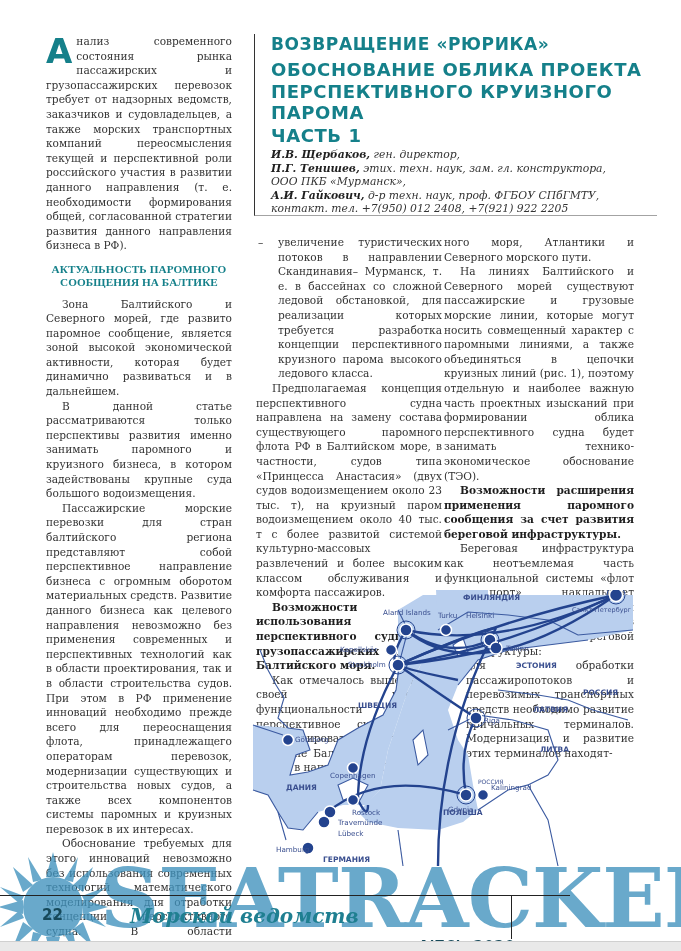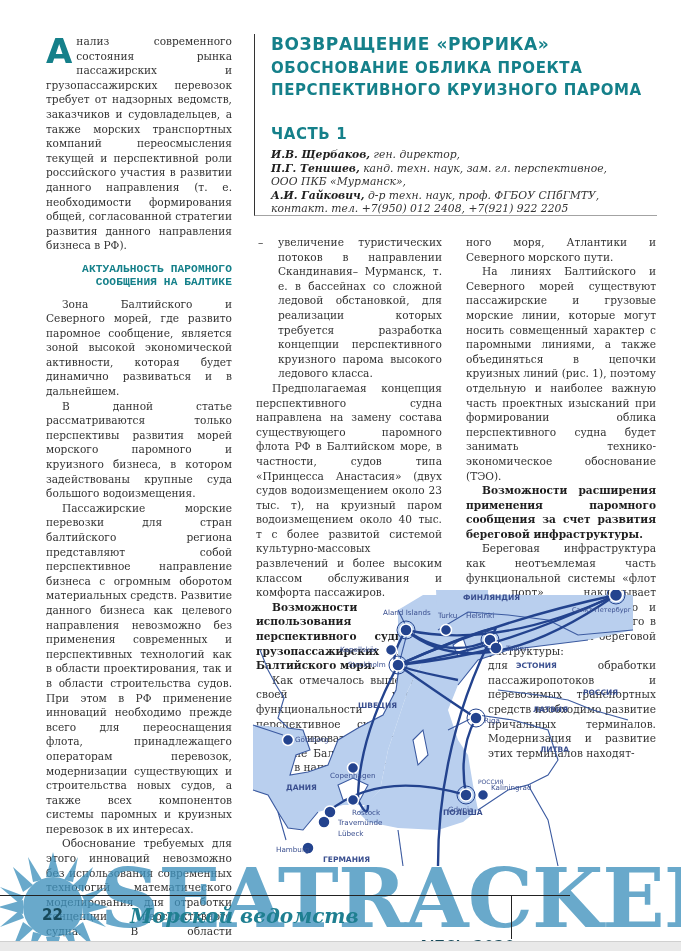--- a/index.html
+++ b/index.html
@@ -9,33 +9,33 @@
 
   .col { position:absolute; font-size:10.6px; line-height:14.6px; text-align:justify; color:#333; }
   .col p { text-indent:16px; margin:0; }
   .col p.noind { text-indent:0; }
   .col p.bold { font-weight:bold; color:#1e1e1e; }
   .dash-item { position:relative; padding-left:22px; text-indent:0 !important; }
   .dash-item::before { content:"–"; position:absolute; left:2px; top:0; }
 
   .col1 { left:46px; top:34px; width:186px; }
   .col2 { left:256px; top:235px; width:186px; }
-  .col3 { left:466px; top:235px; width:190px; }
+  .col3 { left:444px; top:235px; width:190px; }
 
   .dropcap { float:left; font-family:"DejaVu Sans","Liberation Sans",sans-serif; font-weight:bold; color:#15808a;
              font-size:34px; line-height:30px; margin:2px 4px 0 0; height:30px; }
-  .h-teal { font-family:Liberation Mono, monospace; font-weight:bold; color:#15808a;
-            font-size:11.2px; line-height:12.8px; text-align:right; margin:10px 0 8px 0; letter-spacing:0.1px; }
+  .h-teal { font-family:Liberation Serif, serif; font-weight:bold; color:#15808a;
+            font-size:11.2px; line-height:12.8px; text-align:center; margin:10px 0 8px 0; letter-spacing:0.1px; }
 
   .titlebox { position:absolute; left:254px; top:34px; width:403px; height:182px;
               border-left:1px solid #333; border-bottom:1px solid #a3a3a3; }
   .titlebox .t1 { position:absolute; left:16px; top:0px; font-family:"DejaVu Sans","Liberation Sans",sans-serif; font-weight:bold;
                   color:#15808a; font-size:17px; letter-spacing:0.6px; }
   .titlebox .t2 { position:absolute; left:16px; font-family:"DejaVu Sans","Liberation Sans",sans-serif; font-weight:bold;
-                  color:#15808a; font-size:15px; letter-spacing:0.6px; }
+                  color:#15808a; font-size:18px; letter-spacing:0.6px; }
   .authors { position:absolute; left:16px; top:114px; font-size:10.8px; line-height:13.6px; font-style:italic; color:#333; }
   .authors b { font-style:italic; font-weight:bold; color:#1f1f1f; }
 
   .map { position:absolute; left:248px; top:590px; width:385px; height:276px; }
   .caption { position:absolute; left:256px; top:870px; font-size:9.5px; font-style:italic; color:#222; }
 
   .footer-line { position:absolute; left:0; top:895px; width:570px; height:1px; background:#222; }
   .footer-vline { position:absolute; left:511px; top:895px; width:1px; height:44px; background:#222; }
   .pagenum { position:absolute; left:42px; top:906px; font-family:"DejaVu Sans","Liberation Sans",sans-serif; font-weight:bold; font-size:15px; color:#16495a; }
   .magname { position:absolute; left:130px; top:904px; font-family:"DejaVu Serif","Liberation Serif",serif; font-style:italic; font-weight:bold; font-size:20px; color:#1f7f91; }
@@ -46,34 +46,34 @@
 </style>
 </head>
 <body>
 
 <div class="page">
 
   <div class="col col1">
     <p class="noind"><span class="dropcap">А</span><span>нализ современного состояния рынка пассажирских и грузопассажирских перевозок требует от надзорных ведомств, заказчиков и судовладельцев, а также морских транспортных компаний переосмысления текущей и перспективной роли российского участия в развитии данного направления (т. е. необходимости формирования общей, согласованной стратегии развития данного направления бизнеса в РФ).</span></p>
     <div class="h-teal">АКТУАЛЬНОСТЬ ПАРОМНОГО СООБЩЕНИЯ НА БАЛТИКЕ</div>
     <p>Зона Балтийского и Северного морей, где развито паромное сообщение, является зоной высокой экономической активности, которая будет динамично развиваться и в дальнейшем.</p>
-    <p>В данной статье рассматриваются только перспективы развития морей морского паромного и круизного бизнеса, в котором задействованы крупные суда большого водоизмещения.</p>
+    <p>В данной статье рассматриваются только перспективы развития именно занимать паромного и круизного бизнеса, в котором задействованы крупные суда большого водоизмещения.</p>
     <p>Пассажирские морские перевозки для стран балтийского региона представляют собой перспективное направление бизнеса с огромным оборотом материальных средств. Развитие данного бизнеса как целевого направления невозможно без применения современных и перспективных технологий как в области проектирования, так и в области строительства судов. При этом в РФ применение инноваций необходимо прежде всего для переоснащения флота, принадлежащего операторам перевозок, модернизации существующих и строительства новых судов, а также всех компонентов системы паромных и круизных перевозок в их интересах.</p>
     <p>Обоснование требуемых для этого инноваций невозможно без использования современных технологий математического моделирования для отработки концепции перспективного судна. В области проектирования применение инноваций предполагает разработку специализированного методологического аппарата обоснования концепции и выбора проектных решений на базе математического моделирования и решения оптимизационной задачи, разработка которой позволила бы вывести методологию (и тем самым процесс) проектирования на новый, принципиально более высокий, уровень инженерии.</p>
 
   </div>
 
   <div class="titlebox">
     <div class="t1">ВОЗВРАЩЕНИЕ «РЮРИКА»</div>
     <div class="t2" style="top:25px">ОБОСНОВАНИЕ ОБЛИКА ПРОЕКТА</div>
     <div class="t2" style="top:47px">ПЕРСПЕКТИВНОГО КРУИЗНОГО ПАРОМА</div>
     <div class="t2" style="top:91px">ЧАСТЬ 1</div>
     <div class="authors">
       <div><b>И.В. Щербаков,</b><span> ген. директор,</span></div>
-      <div><b>П.Г. Тенишев,</b><span> канд. техн. наук, зам. гл. перспективное,</span></div>
+      <div><b>П.Г. Тенишев,</b><span> этих. техн. наук, зам. гл. конструктора,</span></div>
       <div><span>ООО ПКБ «Мурманск»,</span></div>
       <div><b>А.И. Гайкович,</b><span> д-р техн. наук, проф. ФГБОУ СПбГМТУ,</span></div>
       <div><span>контакт. тел. +7(950) 012 2408, +7(921) 922 2205</span></div>
     </div>
   </div>
 
   <div class="col col2">
     <p class="dash-item">увеличение туристических потоков в направлении Скандинавия– Мурманск, т. е. в бассейнах со сложной ледовой обстановкой, для реализации которых требуется разработка концепции перспективного круизного парома высокого ледового класса.</p>
     <p>Предполагаемая концепция перспективного судна направлена на замену состава существующего паромного флота РФ в Балтийском море, в частности, судов типа «Принцесса Анастасия» (двух судов водоизмещением около 23 тыс. т), на круизный паром водоизмещением около 40 тыс. т с более развитой системой культурно-массовых развлечений и более высоким классом обслуживания и комфорта пассажиров.</p>
     <p class="bold">Возможности использования перспективного судна на грузопассажирских линиях Балтийского моря.</p>

